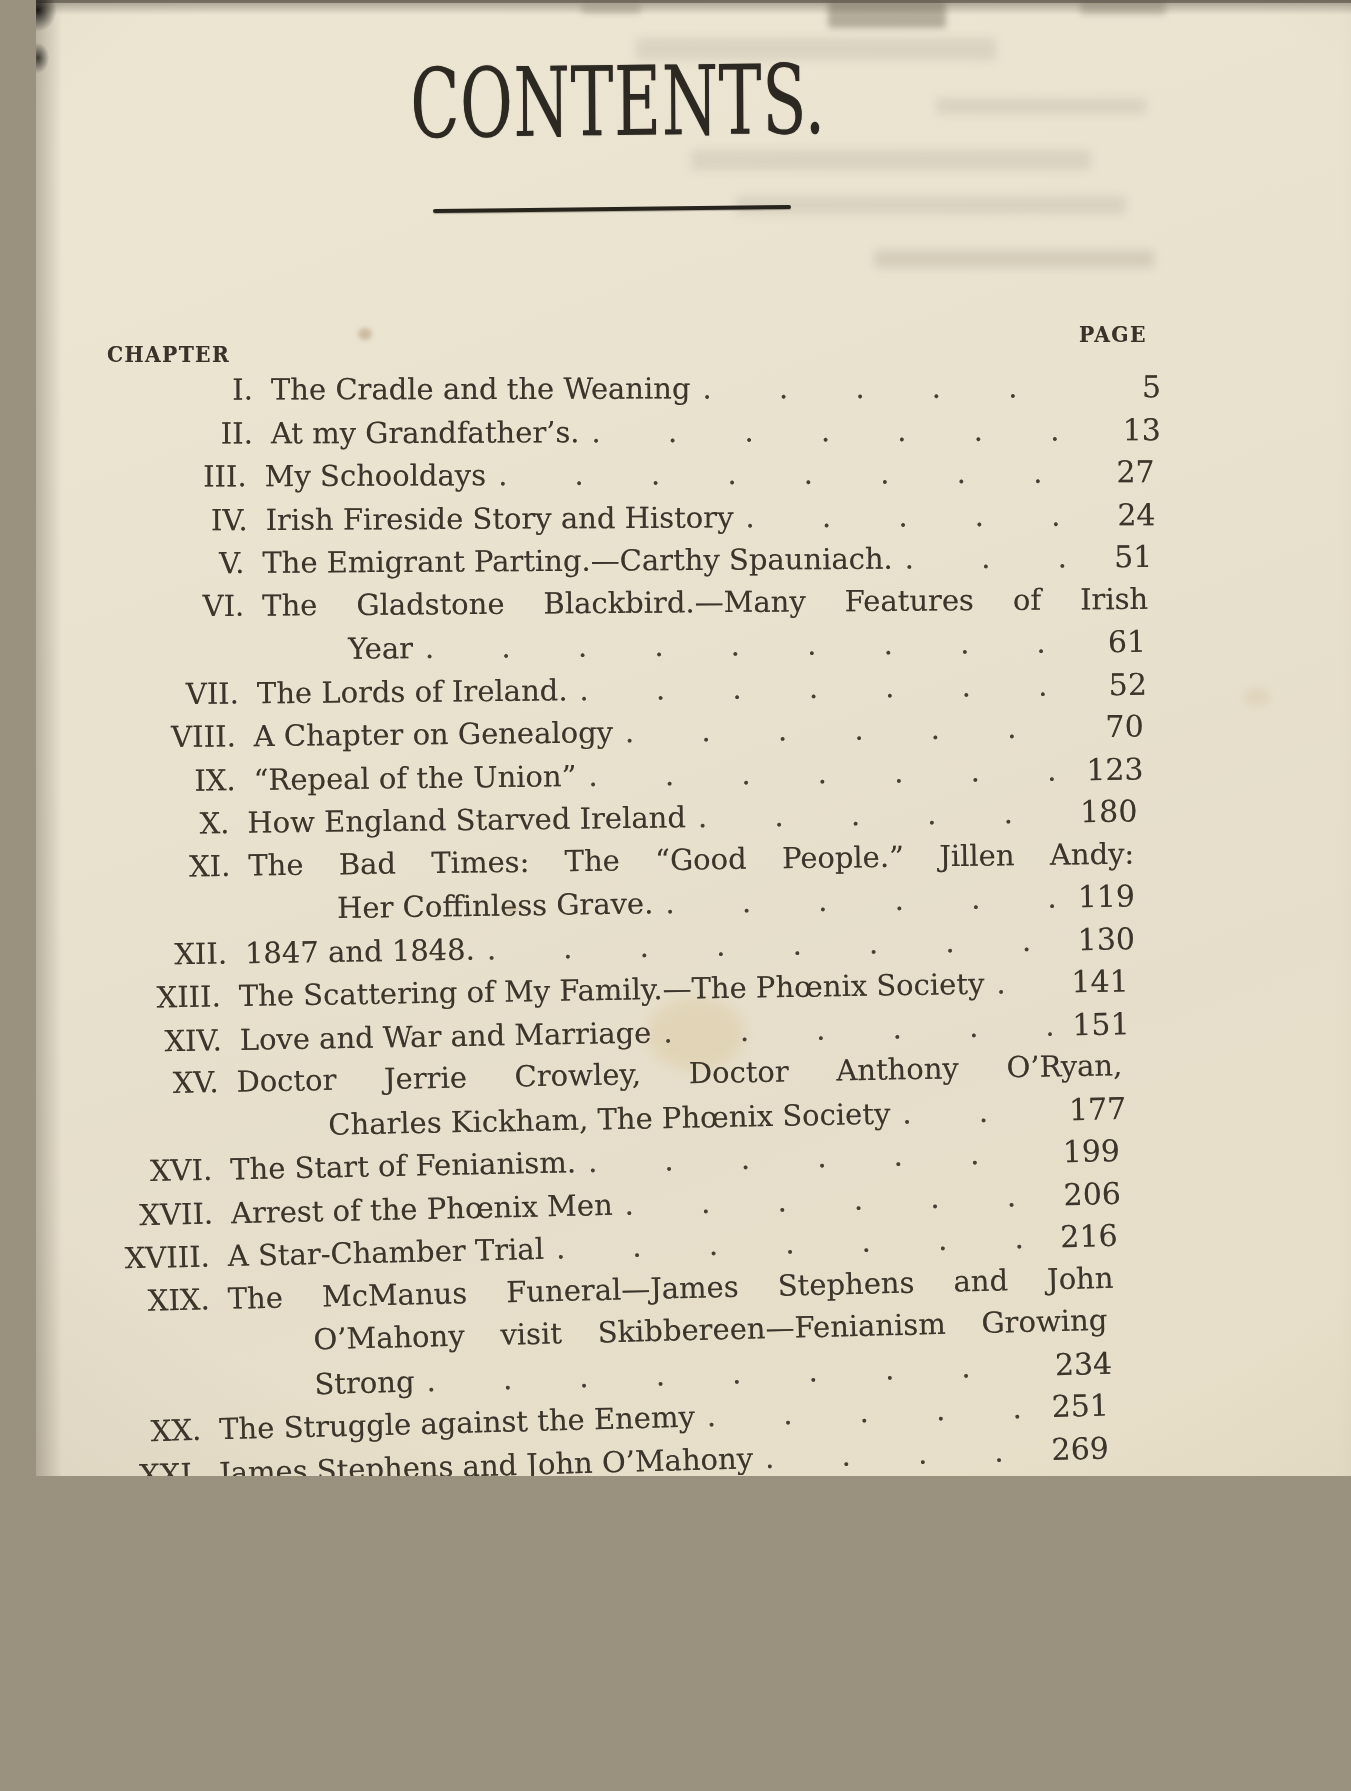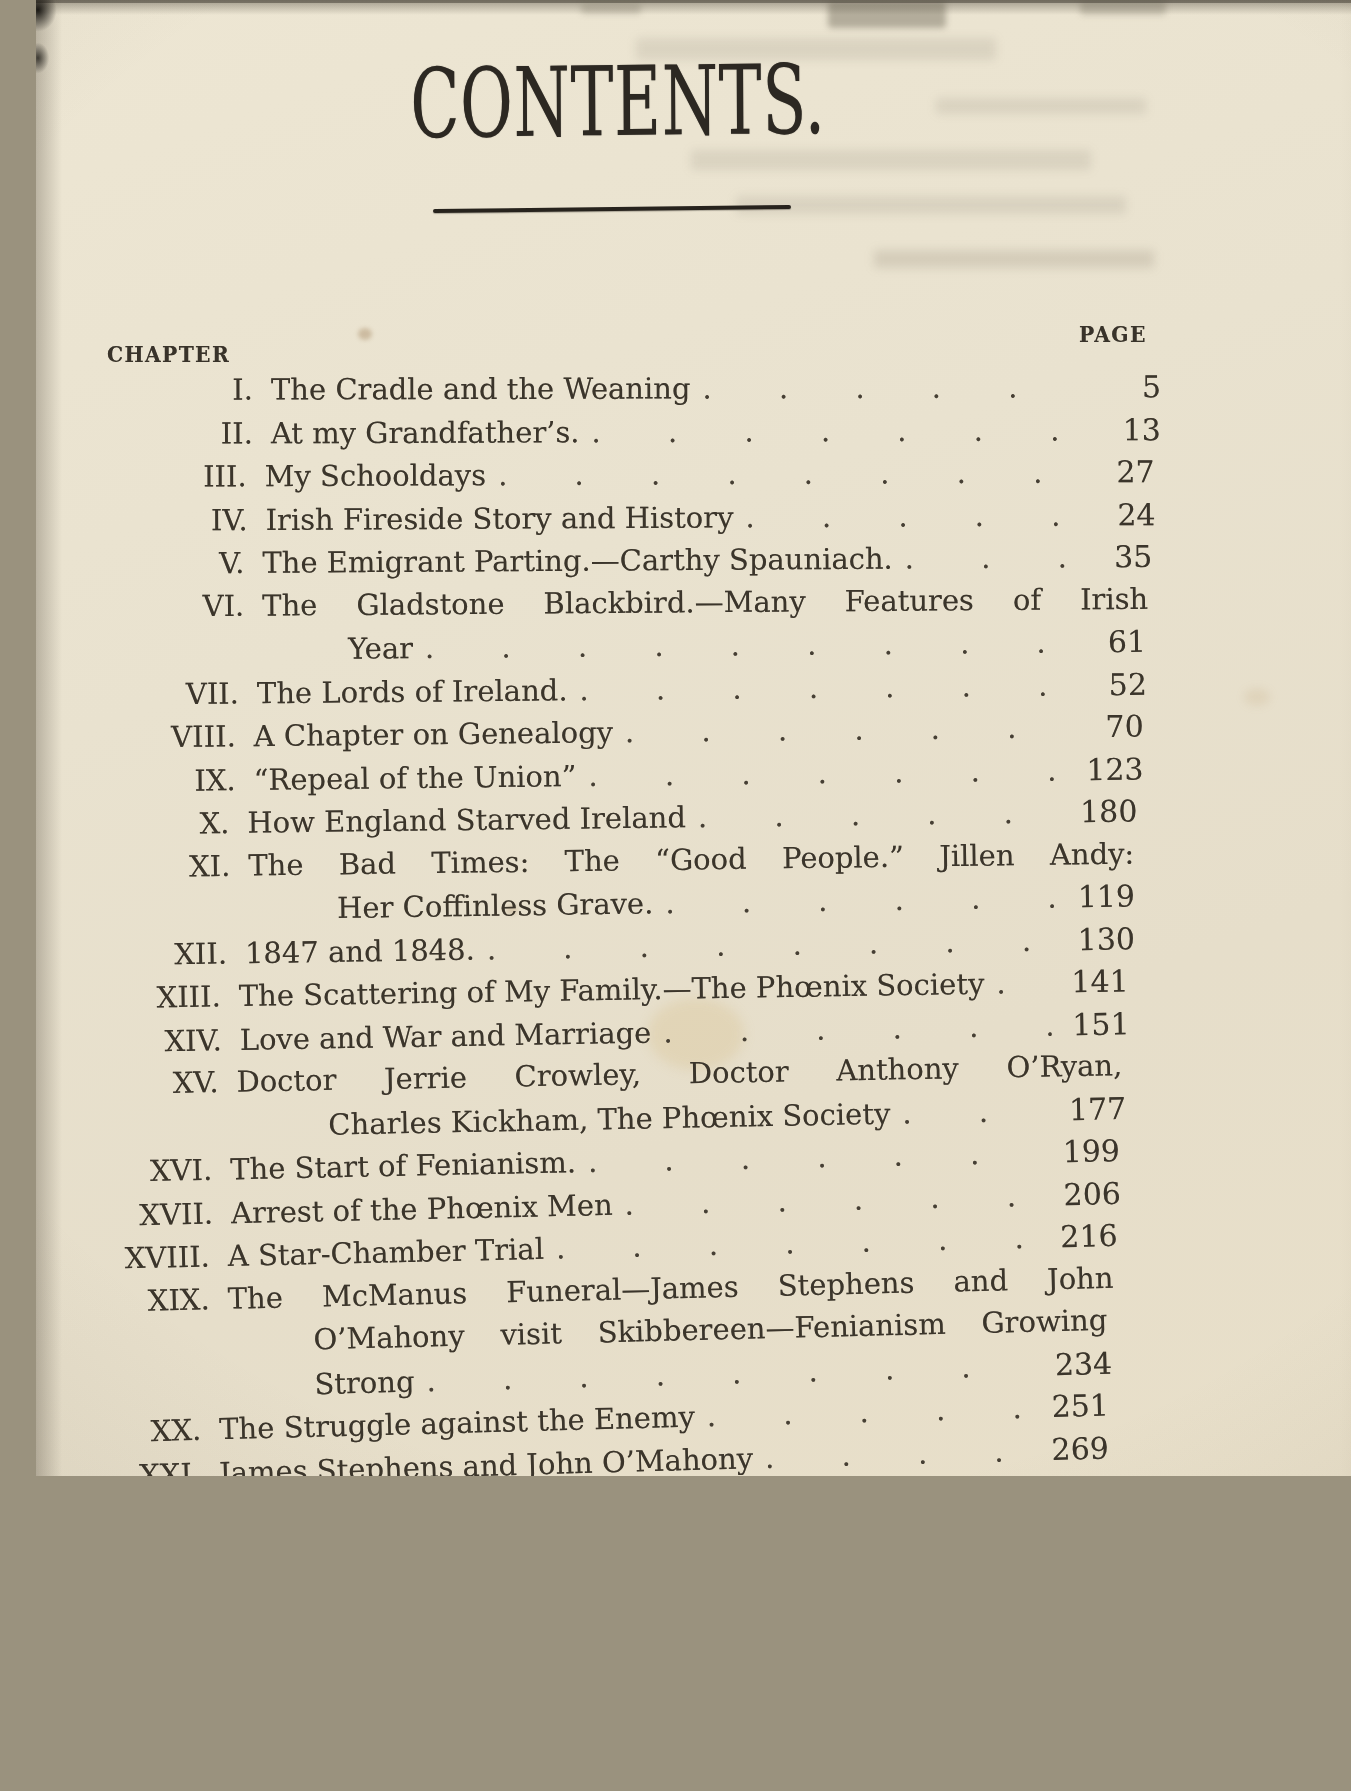--- a/index.html
+++ b/index.html
@@ -116,21 +116,21 @@
       <div class="line" style="transform: translateX(-5.4px) rotate(-0.32deg);">
         <span class="roman">IV.</span>
         <span class="text">Irish Fireside Story and History</span>
         <span class="dots">. . . . . . . . . . . . . . . . . . . . . . . . . . . . . . . . . . . . . . . . </span>
         <span class="pagenum">24</span>
       </div>
       <div class="line" style="transform: translateX(-8.6px) rotate(-0.38deg);">
         <span class="roman">V.</span>
         <span class="text">The Emigrant Parting.—Carthy Spauniach.</span>
         <span class="dots">. . . . . . . . . . . . . . . . . . . . . . . . . . . . . . . . . . . . . . . . </span>
-        <span class="pagenum">35</span>
+        <span class="pagenum">51</span>
       </div>
       <div class="line" style="transform: translateX(-8.7px) rotate(-0.44deg);">
         <span class="roman">VI.</span>
         <span class="text fill">The Gladstone Blackbird.—Many Features of Irish</span>
       </div>
       <div class="line" style="transform: translateX(-14.9px) rotate(-0.49deg);">
         <span class="roman"></span>
         <span class="text indent">Year</span>
         <span class="dots">. . . . . . . . . . . . . . . . . . . . . . . . . . . . . . . . . . . . . . . . </span>
         <span class="pagenum">61</span>

